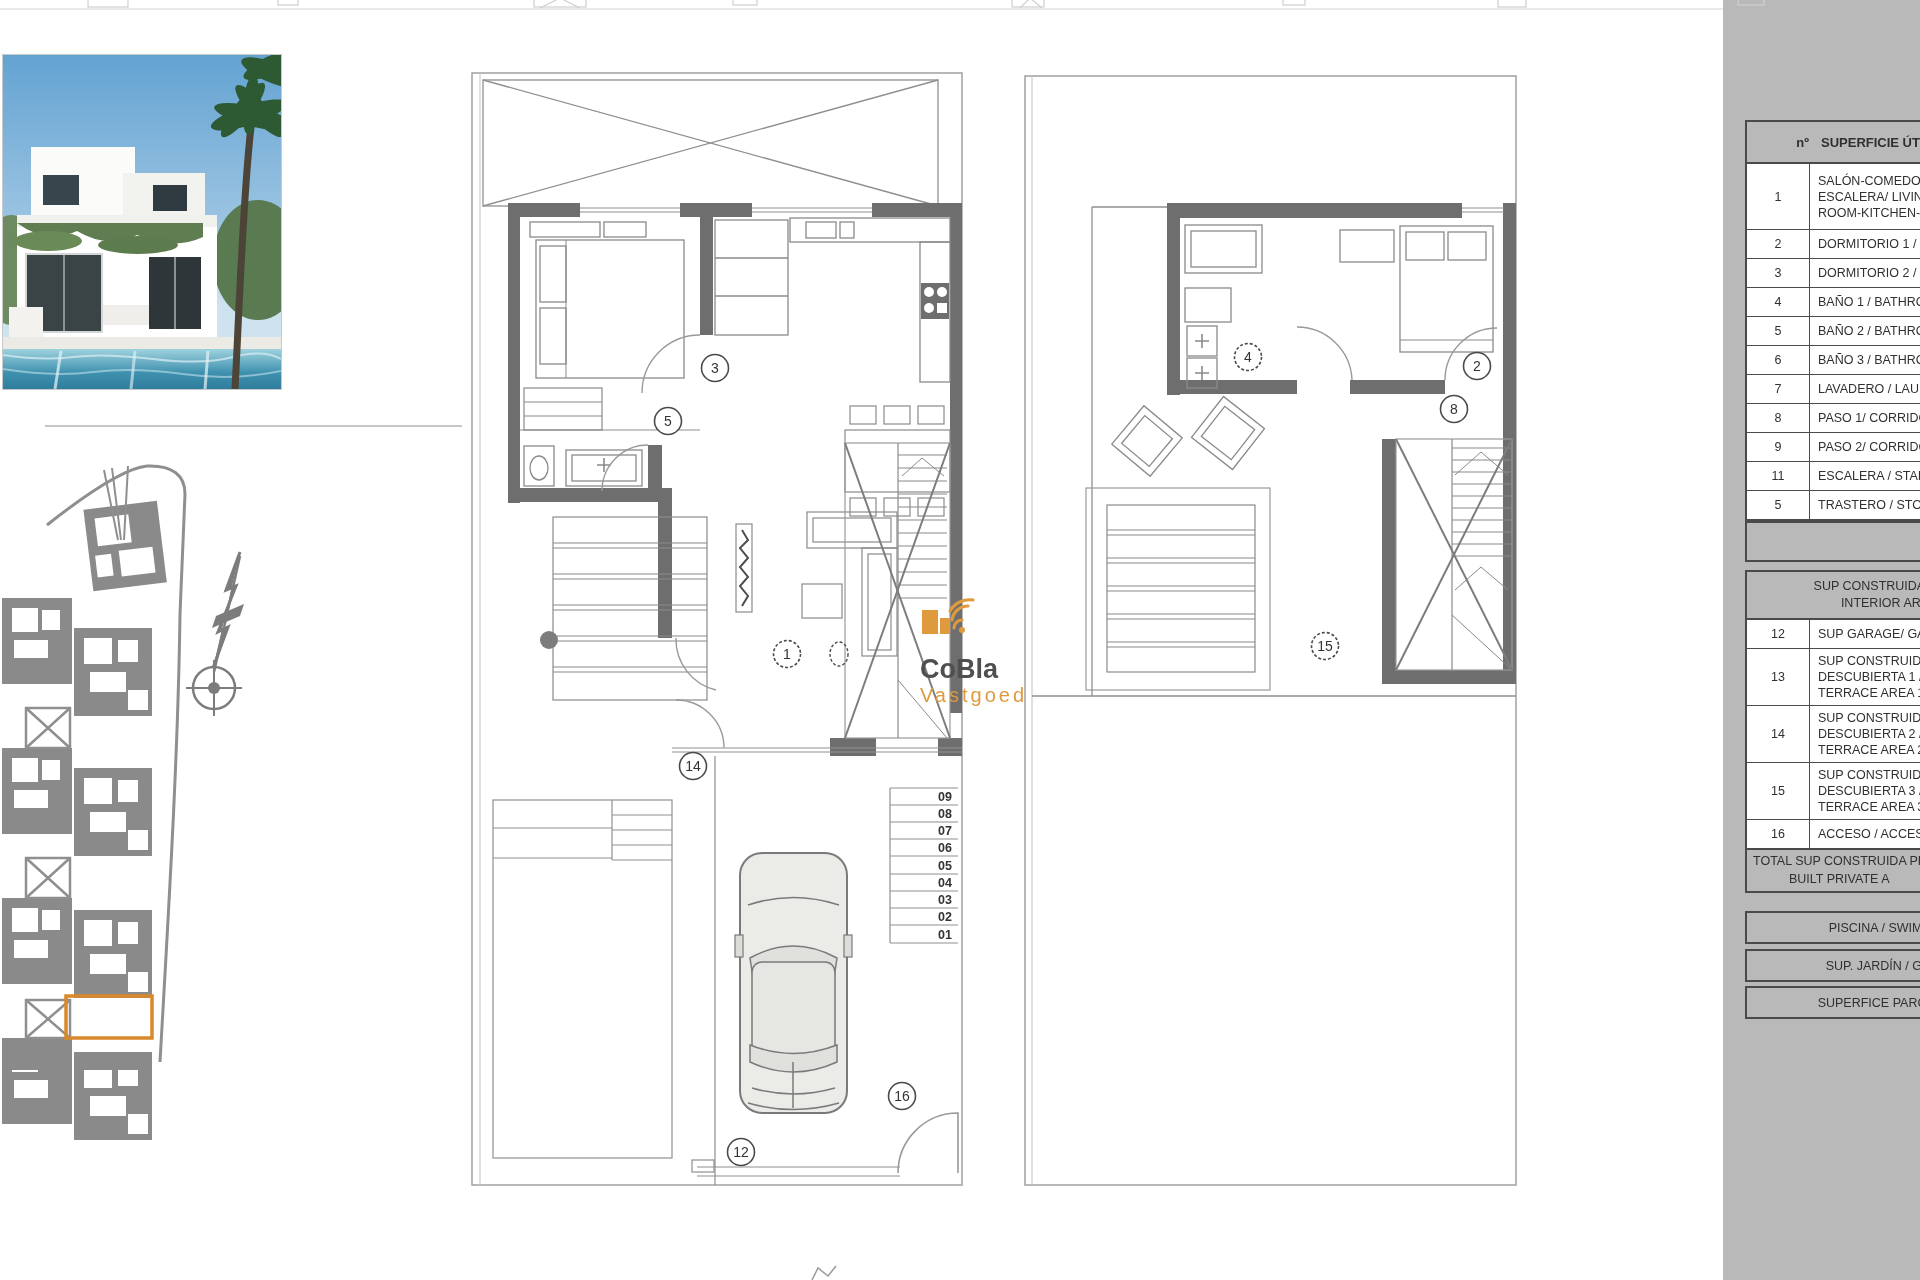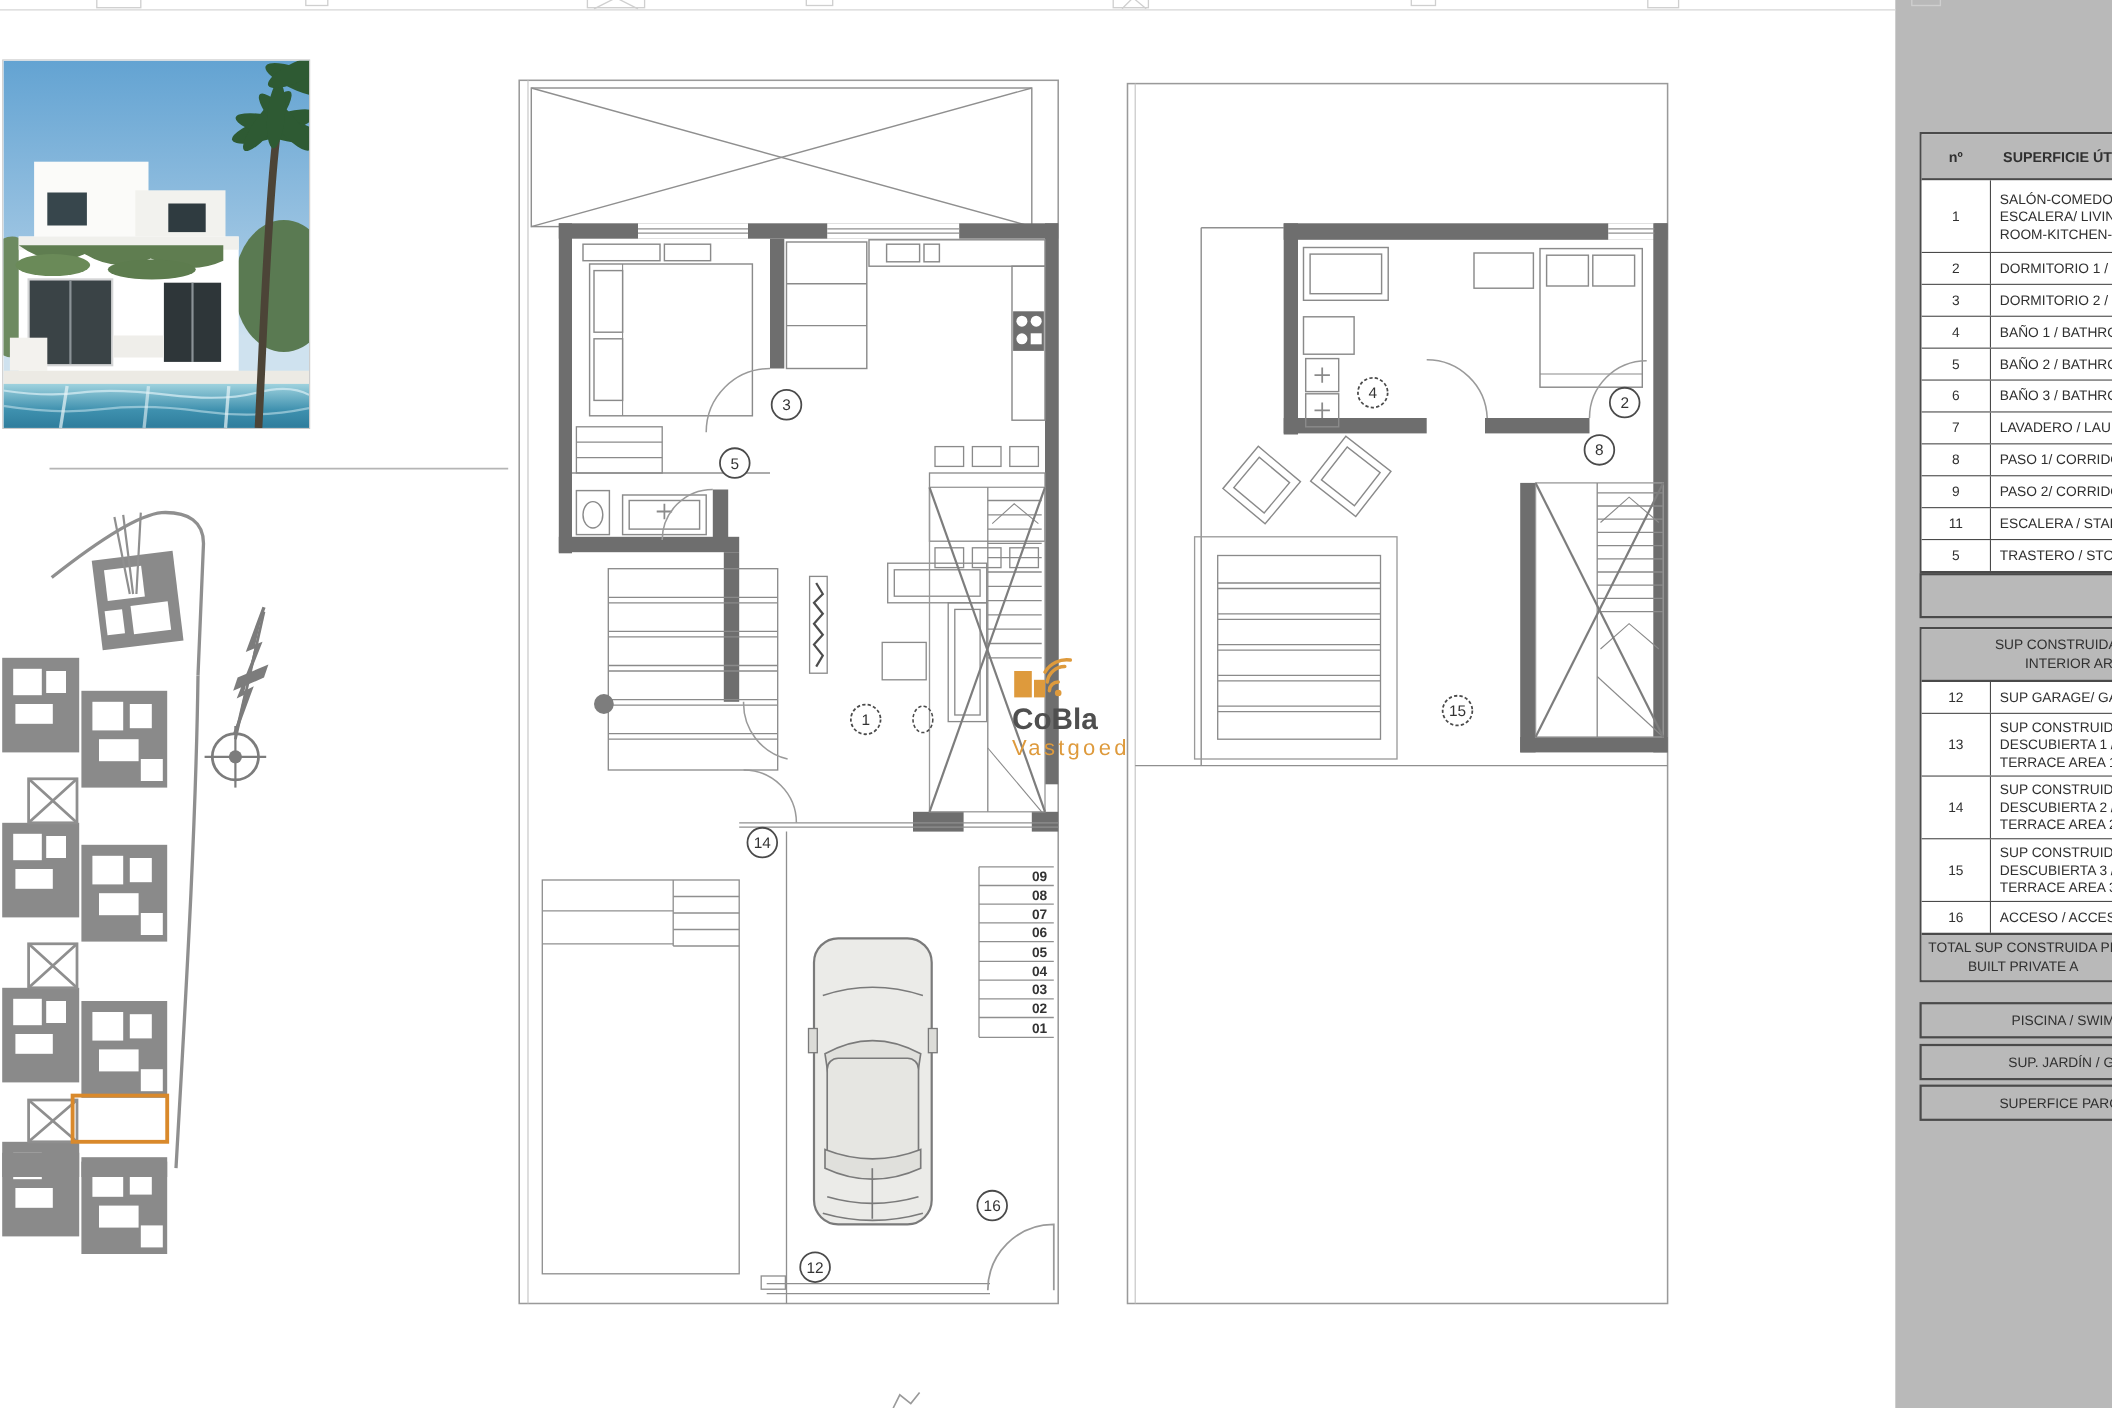--- a/index.html
+++ b/index.html
@@ -4,42 +4,42 @@
 <style>
   html,body{margin:0;padding:0;background:#e8e8e8;}
   .canvas{position:relative;width:1920px;height:1280px;background:#ffffff;overflow:hidden;
           font-family:"Liberation Sans",sans-serif;color:#303030;}
   
   .side-panel{position:absolute;left:1723px;top:0;width:197px;height:1280px;background:#b9b9b9;}
   .area-table{position:absolute;left:1745px;top:120px;width:280px;}
   .tbl{border:2px solid #4a4a4a;background:#fdfdfd;}
   .tbl-head{display:flex;align-items:center;height:40px;background:#b9b9b9;border-bottom:2px solid #4a4a4a;
             font-size:13px;font-weight:bold;}
-  .tbl-head .no{width:62px;text-align:center;}
+  .tbl-head .no{width:62px;text-align:right;}
   .tbl-head .lbl{padding-left:12px;}
   .trow{display:flex;border-top:1.5px solid #4a4a4a;background:#fff;}
   .trow:first-child{border-top:none;}
   .trow .no{width:62px;display:flex;align-items:center;justify-content:center;
             border-right:1.5px solid #4a4a4a;font-size:12.5px;}
   .trow .lbl{flex:1;display:flex;flex-direction:column;justify-content:center;
              padding-left:8px;font-size:12.5px;line-height:1.28;white-space:nowrap;}
   .grayband{background:#b9b9b9;border:2px solid #4a4a4a;}
   .sec-head{display:flex;flex-direction:column;align-items:center;justify-content:center;
             background:#b9b9b9;border-bottom:2px solid #4a4a4a;font-size:12.5px;line-height:1.35;
             white-space:nowrap;}
   .total-band{display:flex;flex-direction:column;justify-content:center;background:#b9b9b9;
               border-top:2px solid #4a4a4a;font-size:12.5px;line-height:1.4;padding-left:6px;white-space:nowrap;}
   .bar{position:absolute;left:1745px;width:280px;height:29px;background:#b9b9b9;border:2px solid #4a4a4a;
        display:flex;align-items:center;justify-content:center;font-size:12.5px;white-space:nowrap;}
   
   .photo{position:absolute;left:2px;top:54px;width:278px;height:334px;overflow:hidden;
          border:1px solid #c9c9c9;}
   
   .watermark{position:absolute;left:920px;top:596px;width:120px;pointer-events:none;}
-  .wm-name{font-size:27px;font-weight:bold;color:#4f4f4f;line-height:1;margin-top:0;}
+  .wm-name{font-size:27px;font-weight:bold;color:#4f4f4f;line-height:1;margin-top:16px;}
   .wm-sub{font-size:20px;color:#de9a3c;letter-spacing:3px;line-height:1.2;}
   svg text{font-family:"Liberation Sans",sans-serif;}
 </style>
 </head>
 <body>
 
 <div class="canvas">
 
   <div class="side-panel"></div>
 

